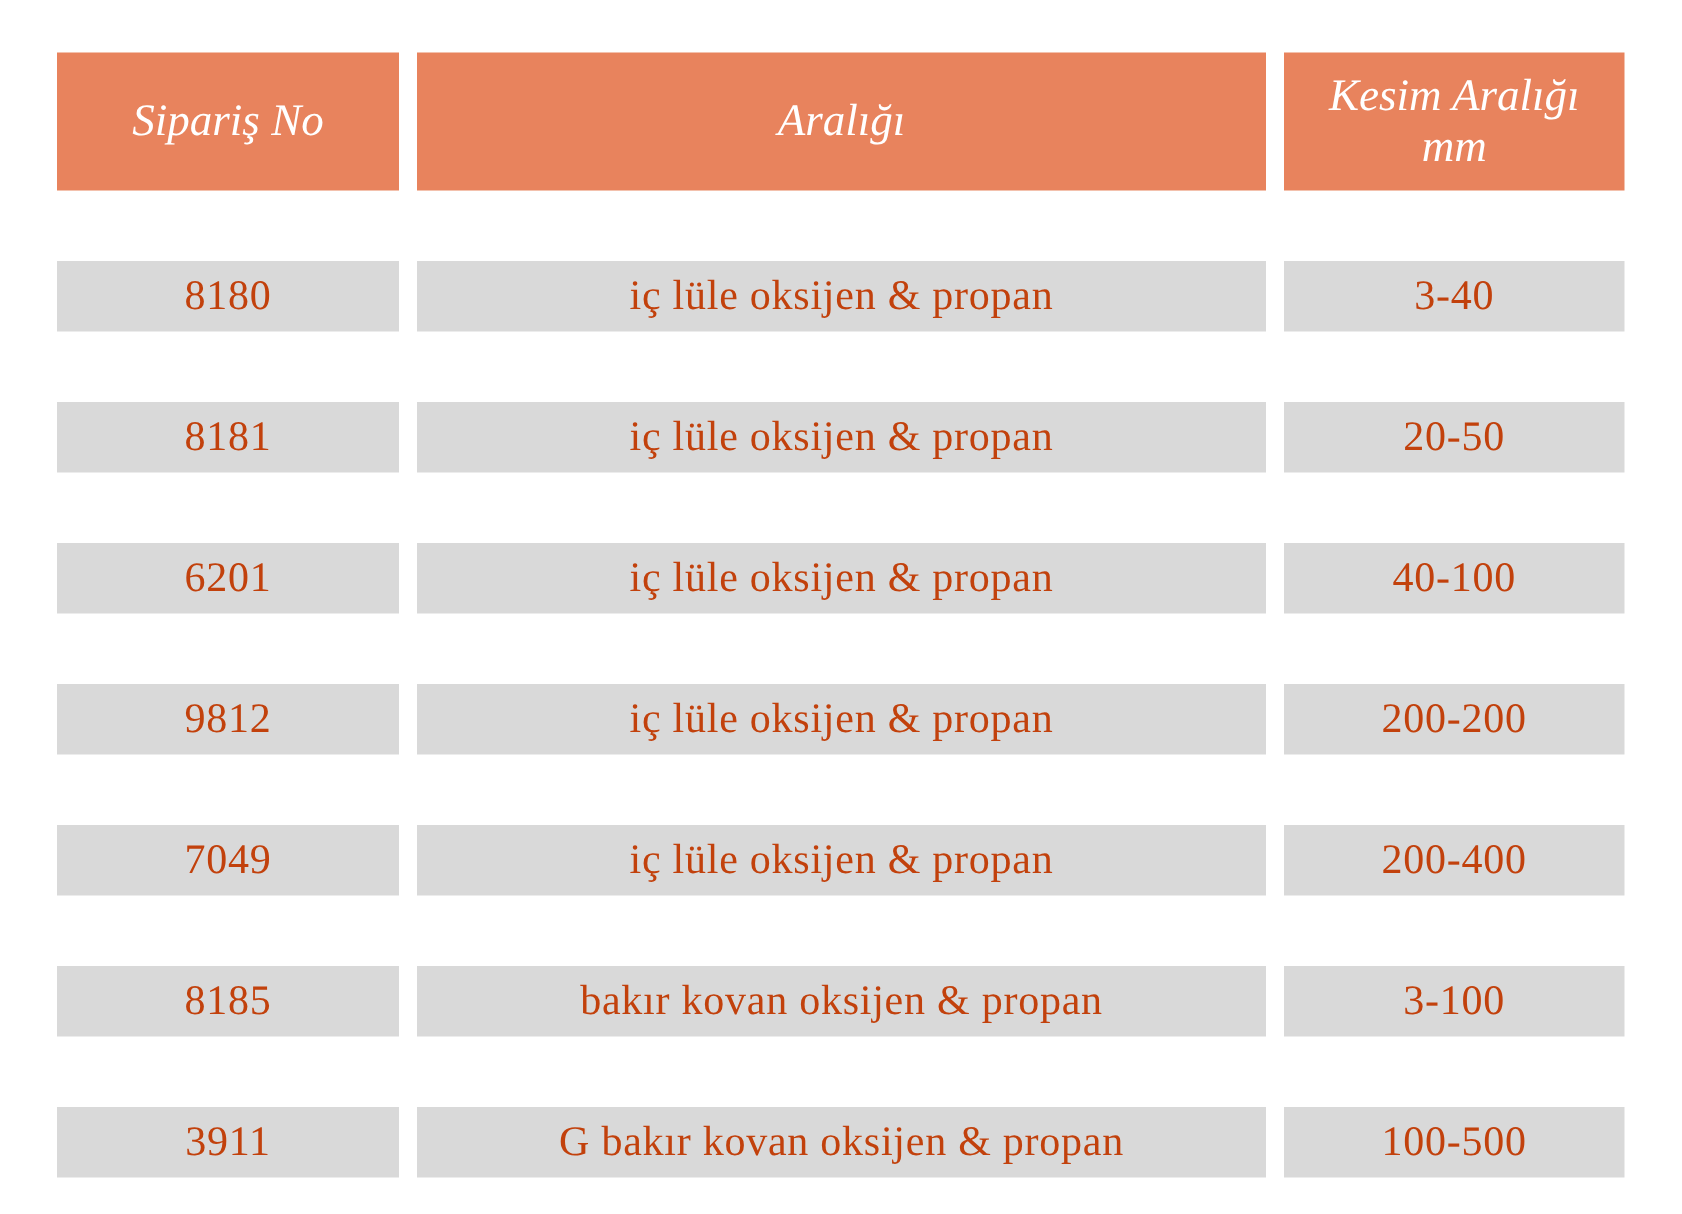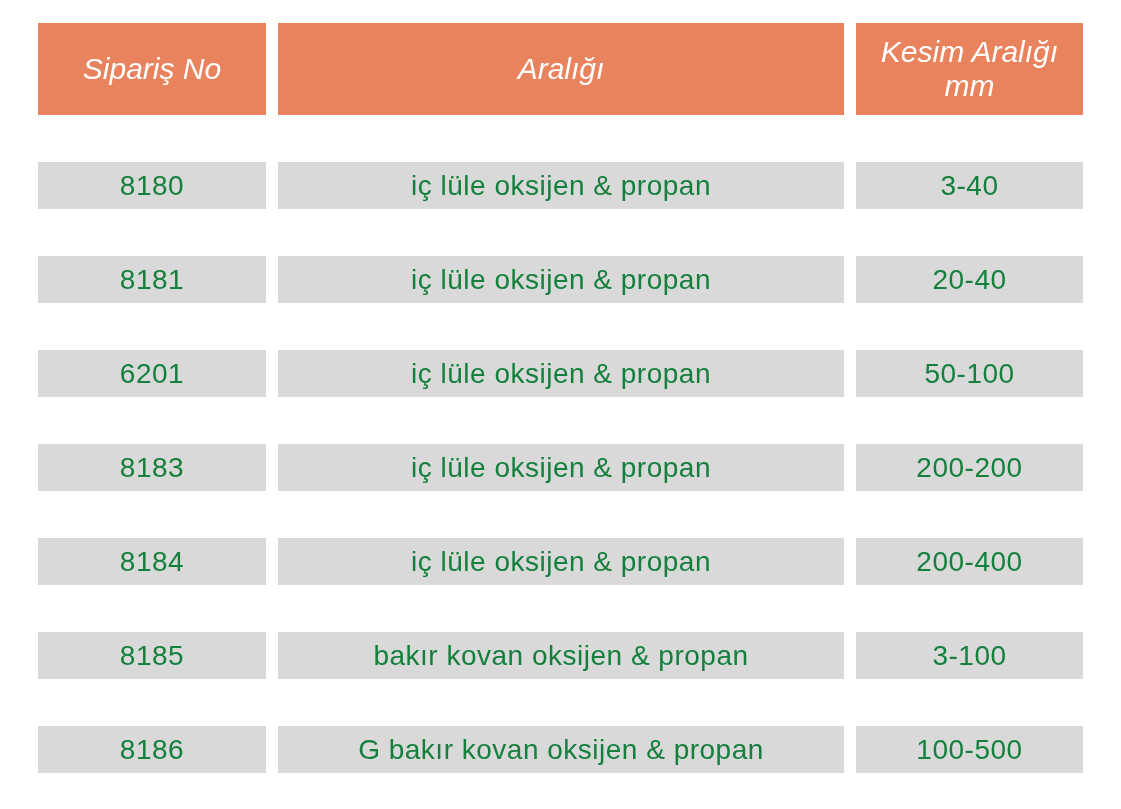--- a/index.html
+++ b/index.html
@@ -11,44 +11,45 @@
   .page {
     position: relative;
     width: 1121px;
     height: 809px;
     background: #ffffff;
     overflow: hidden;
   }
   .catalog-table {
     position: absolute;
     left: 38px;
-    top: 23px;
+    top: 35px;
     display: grid;
     grid-template-columns: 228px 566px 227px;
     grid-template-rows: 92px repeat(7, 83px);
     column-gap: 12px;
     row-gap: 11px;
+    font-family: Liberation Serif, serif;
   }
   .cell {
     display: flex;
     align-items: center;
     justify-content: center;
     text-align: center;
   }
   .header-cell {
     background: #E8835D;
     color: #ffffff;
     font-style: italic;
     font-size: 30px;
     line-height: 1.12;
     flex-direction: column;
   }
   .data-cell {
     background: #D9D9D9;
-    color: #15803d;
+    color: #c2410c;
     font-size: 28px;
     letter-spacing: 0.5px;
     margin-top: 36px;
   }
   
   .trow { display: contents; }
 </style>
 </head>
 <body>
 
@@ -70,47 +71,47 @@
 
     <div class="trow">
       <div class="cell data-cell">8180</div>
       <div class="cell data-cell">iç lüle oksijen &amp; propan</div>
       <div class="cell data-cell">3-40</div>
     </div>
 
     <div class="trow">
       <div class="cell data-cell">8181</div>
       <div class="cell data-cell">iç lüle oksijen &amp; propan</div>
-      <div class="cell data-cell">20-40</div>
+      <div class="cell data-cell">20-50</div>
     </div>
 
     <div class="trow">
       <div class="cell data-cell">6201</div>
       <div class="cell data-cell">iç lüle oksijen &amp; propan</div>
-      <div class="cell data-cell">50-100</div>
+      <div class="cell data-cell">40-100</div>
     </div>
 
     <div class="trow">
-      <div class="cell data-cell">8183</div>
+      <div class="cell data-cell">9812</div>
       <div class="cell data-cell">iç lüle oksijen &amp; propan</div>
       <div class="cell data-cell">200-200</div>
     </div>
 
     <div class="trow">
-      <div class="cell data-cell">8184</div>
+      <div class="cell data-cell">7049</div>
       <div class="cell data-cell">iç lüle oksijen &amp; propan</div>
       <div class="cell data-cell">200-400</div>
     </div>
 
     <div class="trow">
       <div class="cell data-cell">8185</div>
       <div class="cell data-cell">bakır kovan oksijen &amp; propan</div>
       <div class="cell data-cell">3-100</div>
     </div>
 
     <div class="trow">
-      <div class="cell data-cell">8186</div>
+      <div class="cell data-cell">3911</div>
       <div class="cell data-cell">G bakır kovan oksijen &amp; propan</div>
       <div class="cell data-cell">100-500</div>
     </div>
 
   </div>
 </div>
 
 </body></html>

